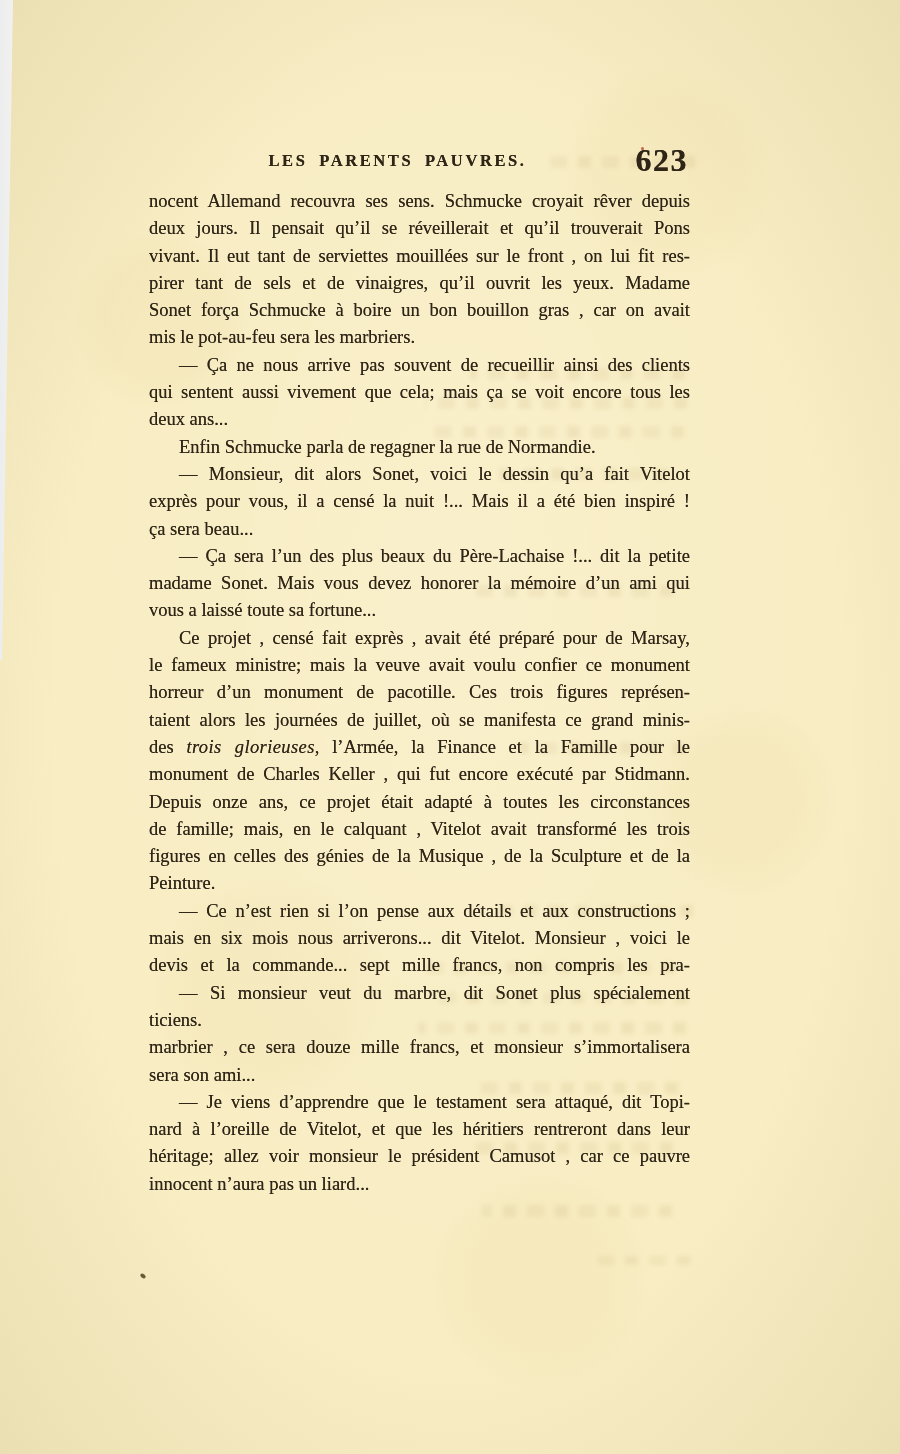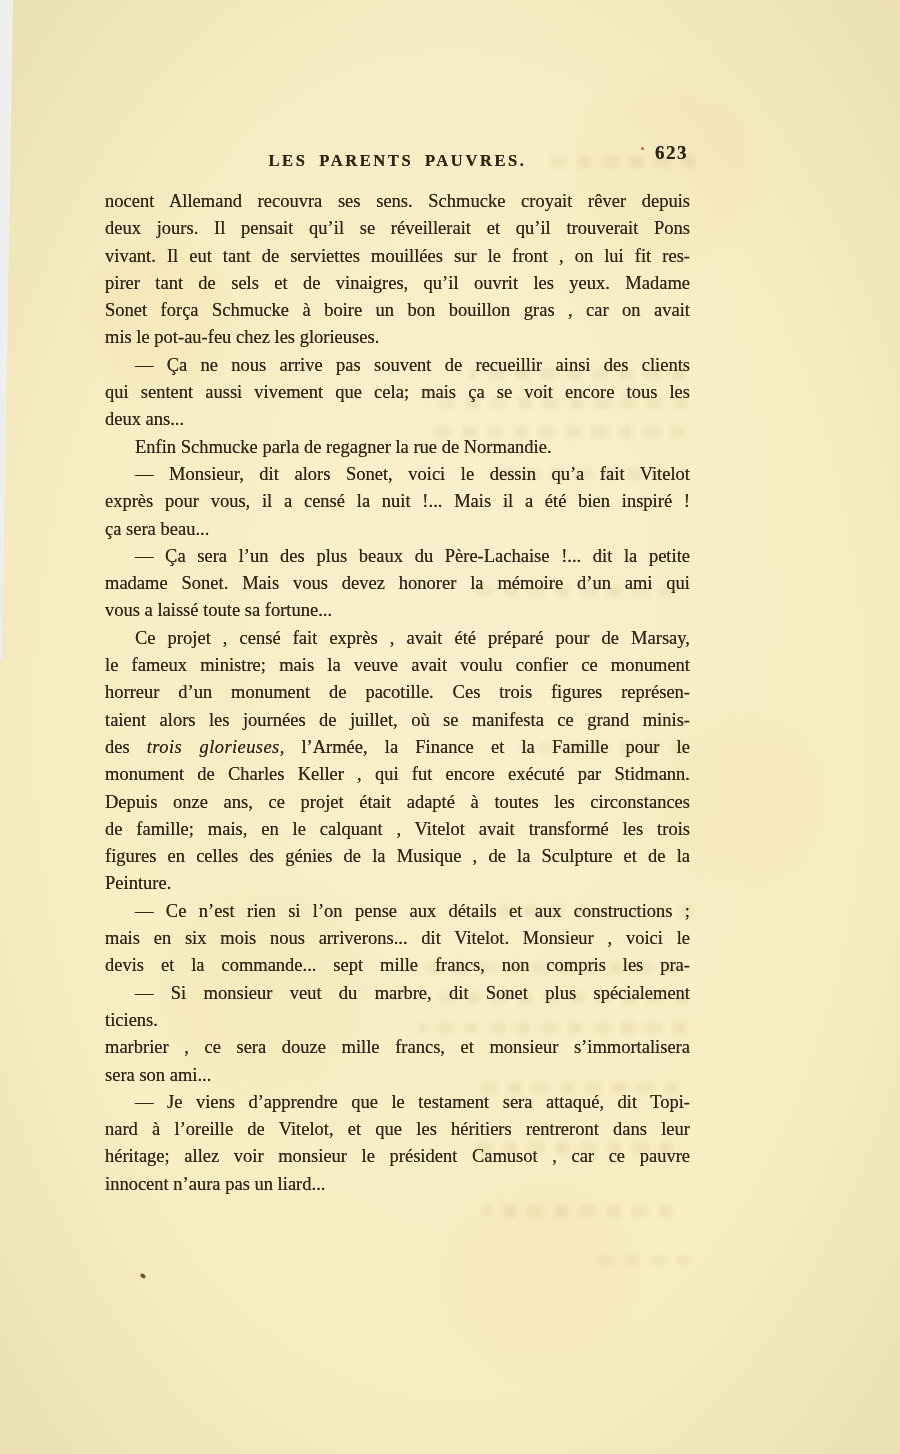--- a/index.html
+++ b/index.html
@@ -39,34 +39,35 @@
   }
   .running-title{
     position:absolute;left:0;right:0;top:3px;
     text-align:center;
     font-size:16.5px;font-weight:bold;
     letter-spacing:2.6px;word-spacing:5px;
     text-shadow:0 0 .4px rgba(46,37,23,.8);
   }
   .page-number{
     position:absolute;right:2px;top:-6px;
-    font-size:19px;font-weight:bold;
+    font-size:32px;font-weight:bold;
     letter-spacing:1.5px;
     text-shadow:0 0 .4px rgba(46,37,23,.8);
   }
   .text-block{
     position:absolute;top:188px;left:105px;width:585px;
     color:#2e2517;
     font-size:18.5px;line-height:27.3px;
     text-shadow:0 0 .45px rgba(46,37,23,.75);
   }
   .line{
     text-align:justify;
     text-align-last:justify;
     white-space:normal;
+    margin-left:44px;
   }
   .line.para-end{text-align-last:left;}
   .line.indent{text-indent:30px;}
   .line i{font-style:italic;letter-spacing:.4px;}
   
   .smudge{
     position:absolute;height:12px;pointer-events:none;
     background:repeating-linear-gradient(90deg,
       rgba(150,120,55,.30) 0 13px, rgba(150,120,55,0) 13px 24px,
       rgba(150,120,55,.24) 24px 41px, rgba(150,120,55,0) 41px 52px);
@@ -105,21 +106,21 @@
     <div class="page-number">623</div>
   </div>
 
   <div class="text-block">
 
   <div class="line"><span>nocent Allemand recouvra ses sens. Schmucke croyait rêver depuis</span></div>
       <div class="line"><span>deux jours. Il pensait qu’il se réveillerait et qu’il trouverait Pons</span></div>
       <div class="line"><span>vivant. Il eut tant de serviettes mouillées sur le front , on lui fit res-</span></div>
       <div class="line"><span>pirer tant de sels et de vinaigres, qu’il ouvrit les yeux. Madame</span></div>
       <div class="line"><span>Sonet força Schmucke à boire un bon bouillon gras , car on avait</span></div>
-      <div class="line para-end"><span>mis le pot-au-feu chez les glorieuses.</span></div>
+      <div class="line para-end"><span>mis le pot-au-feu sera les marbriers.</span></div>
       <div class="line indent"><span>— Ça ne nous arrive pas souvent de recueillir ainsi des clients</span></div>
       <div class="line"><span>qui sentent aussi vivement que cela; mais ça se voit encore tous les</span></div>
       <div class="line para-end"><span>deux ans...</span></div>
       <div class="line indent para-end"><span>Enfin Schmucke parla de regagner la rue de Normandie.</span></div>
       <div class="line indent"><span>— Monsieur, dit alors Sonet, voici le dessin qu’a fait Vitelot</span></div>
       <div class="line"><span>exprès pour vous, il a censé la nuit !... Mais il a été bien inspiré !</span></div>
       <div class="line para-end"><span>ça sera beau...</span></div>
       <div class="line indent"><span>— Ça sera l’un des plus beaux du Père-Lachaise !... dit la petite</span></div>
       <div class="line"><span>madame Sonet. Mais vous devez honorer la mémoire d’un ami qui</span></div>
       <div class="line para-end"><span>vous a laissé toute sa fortune...</span></div>

